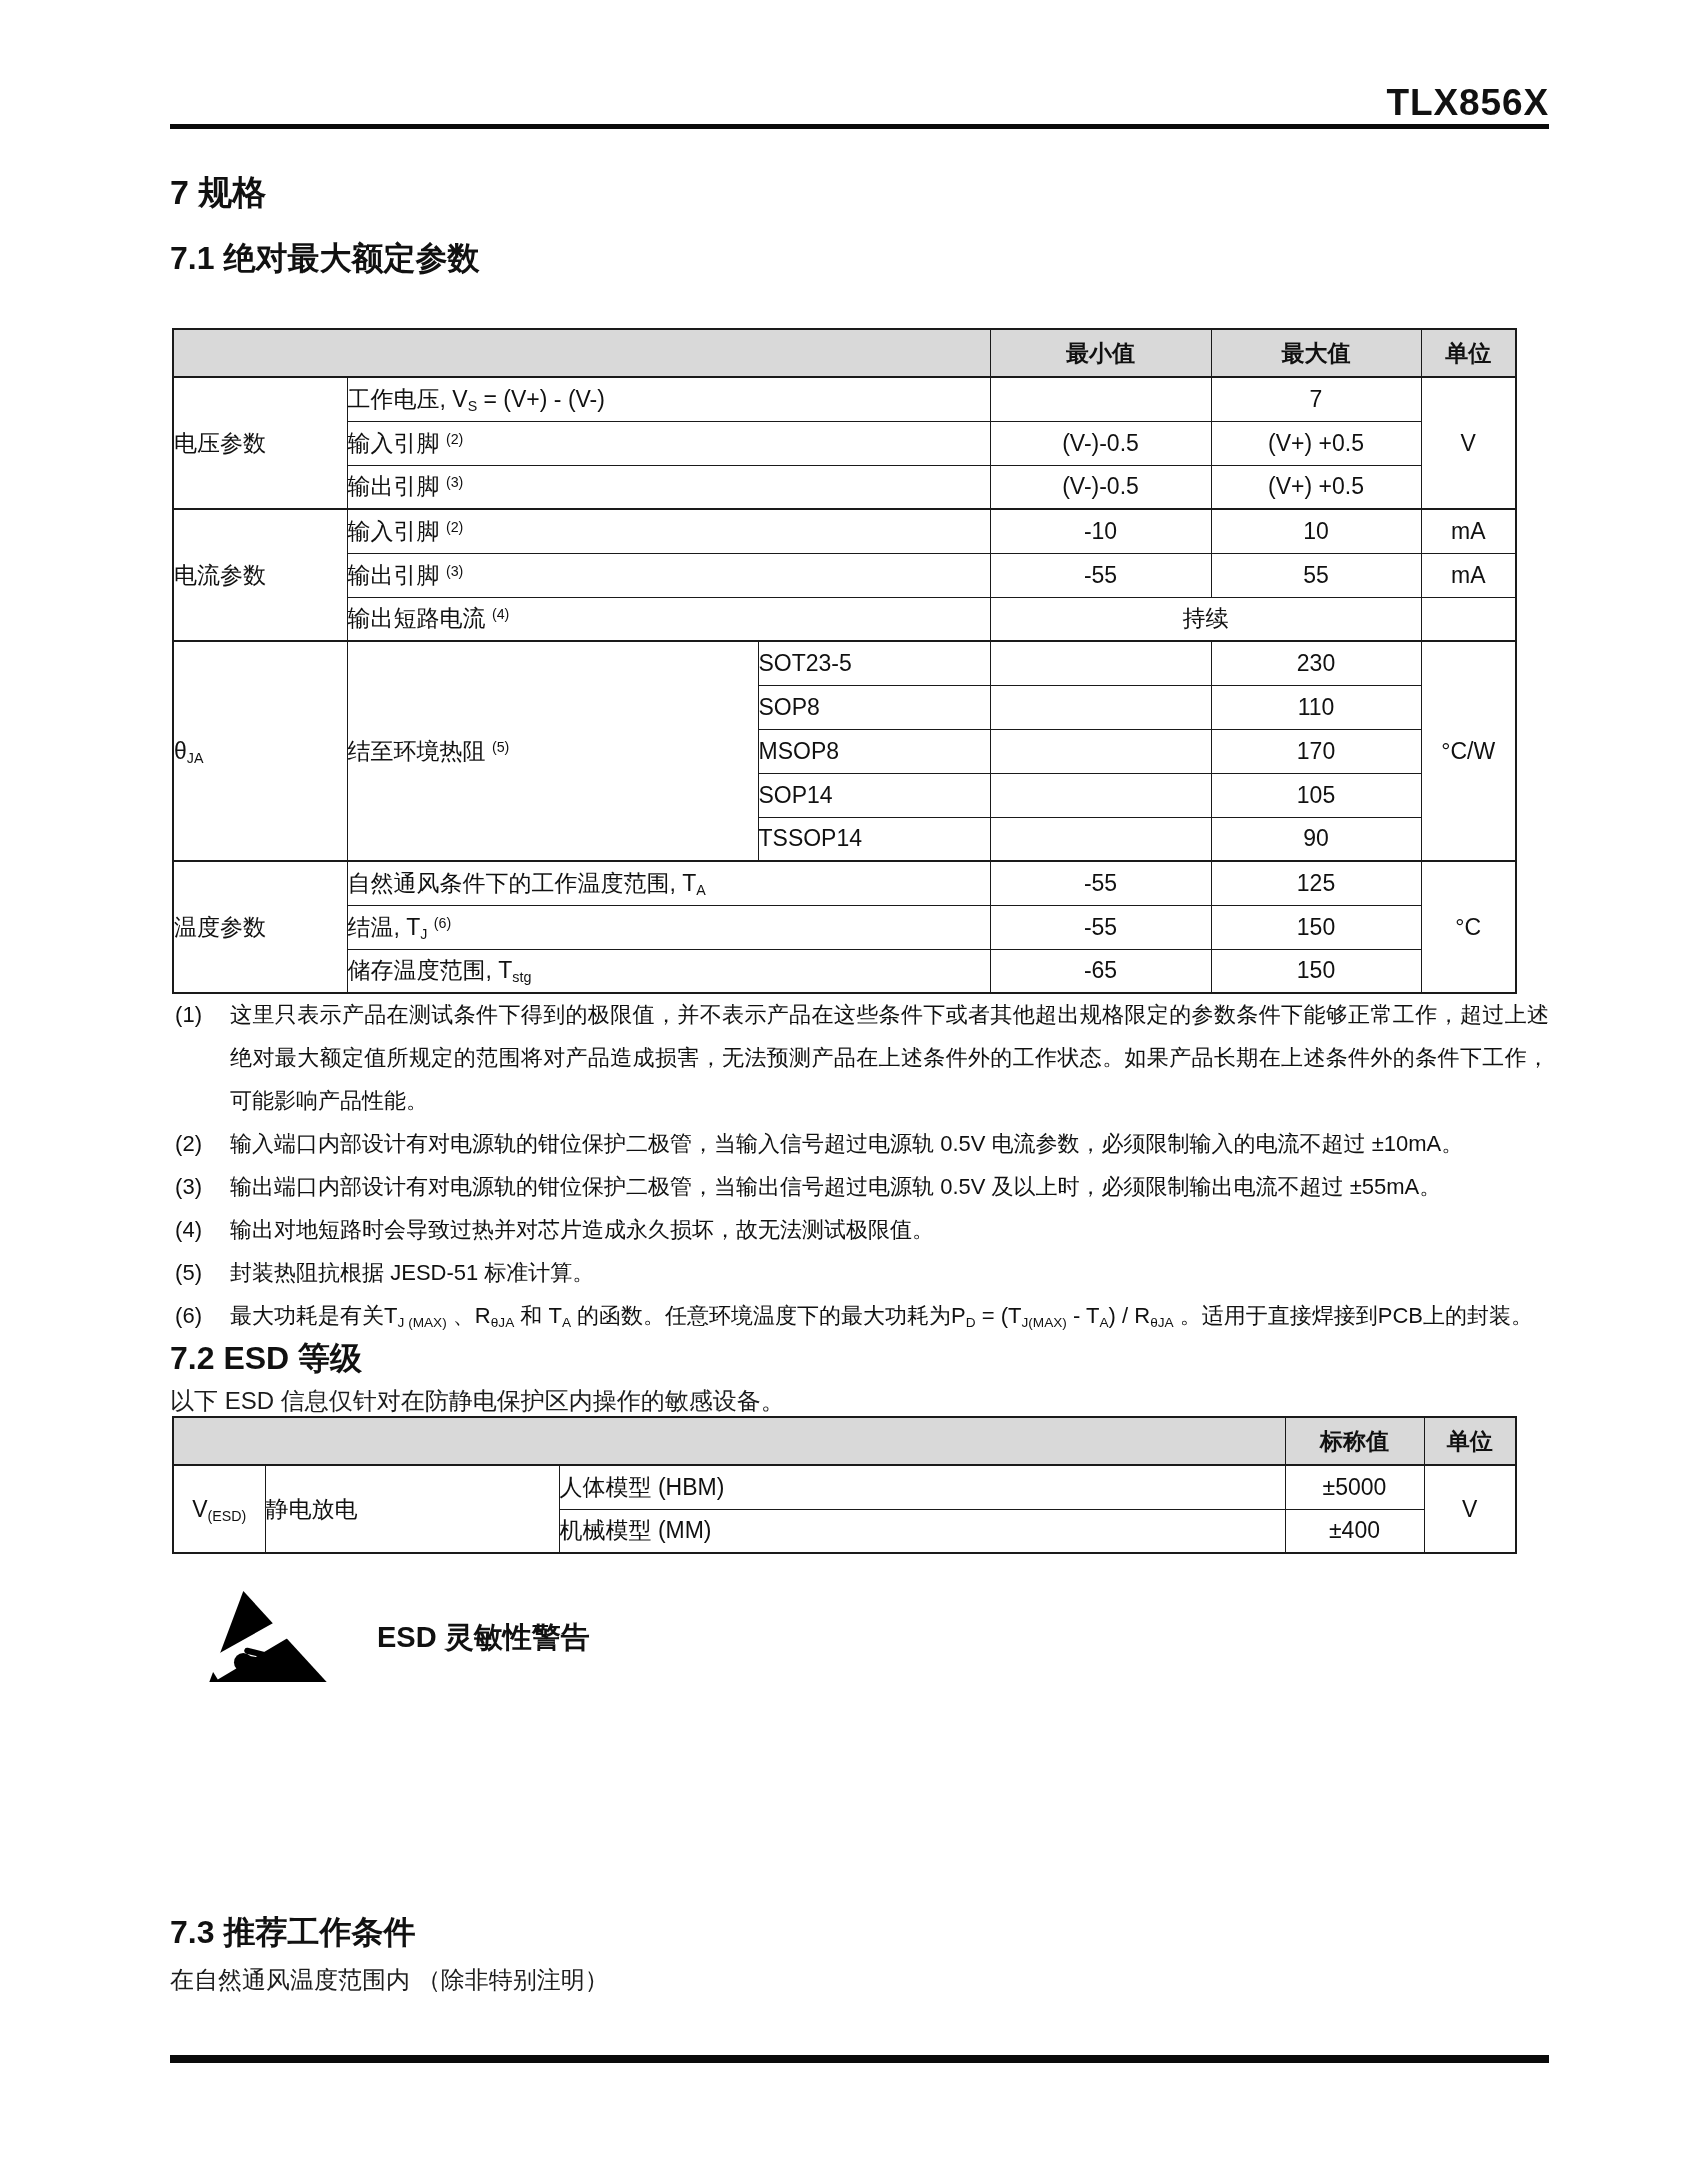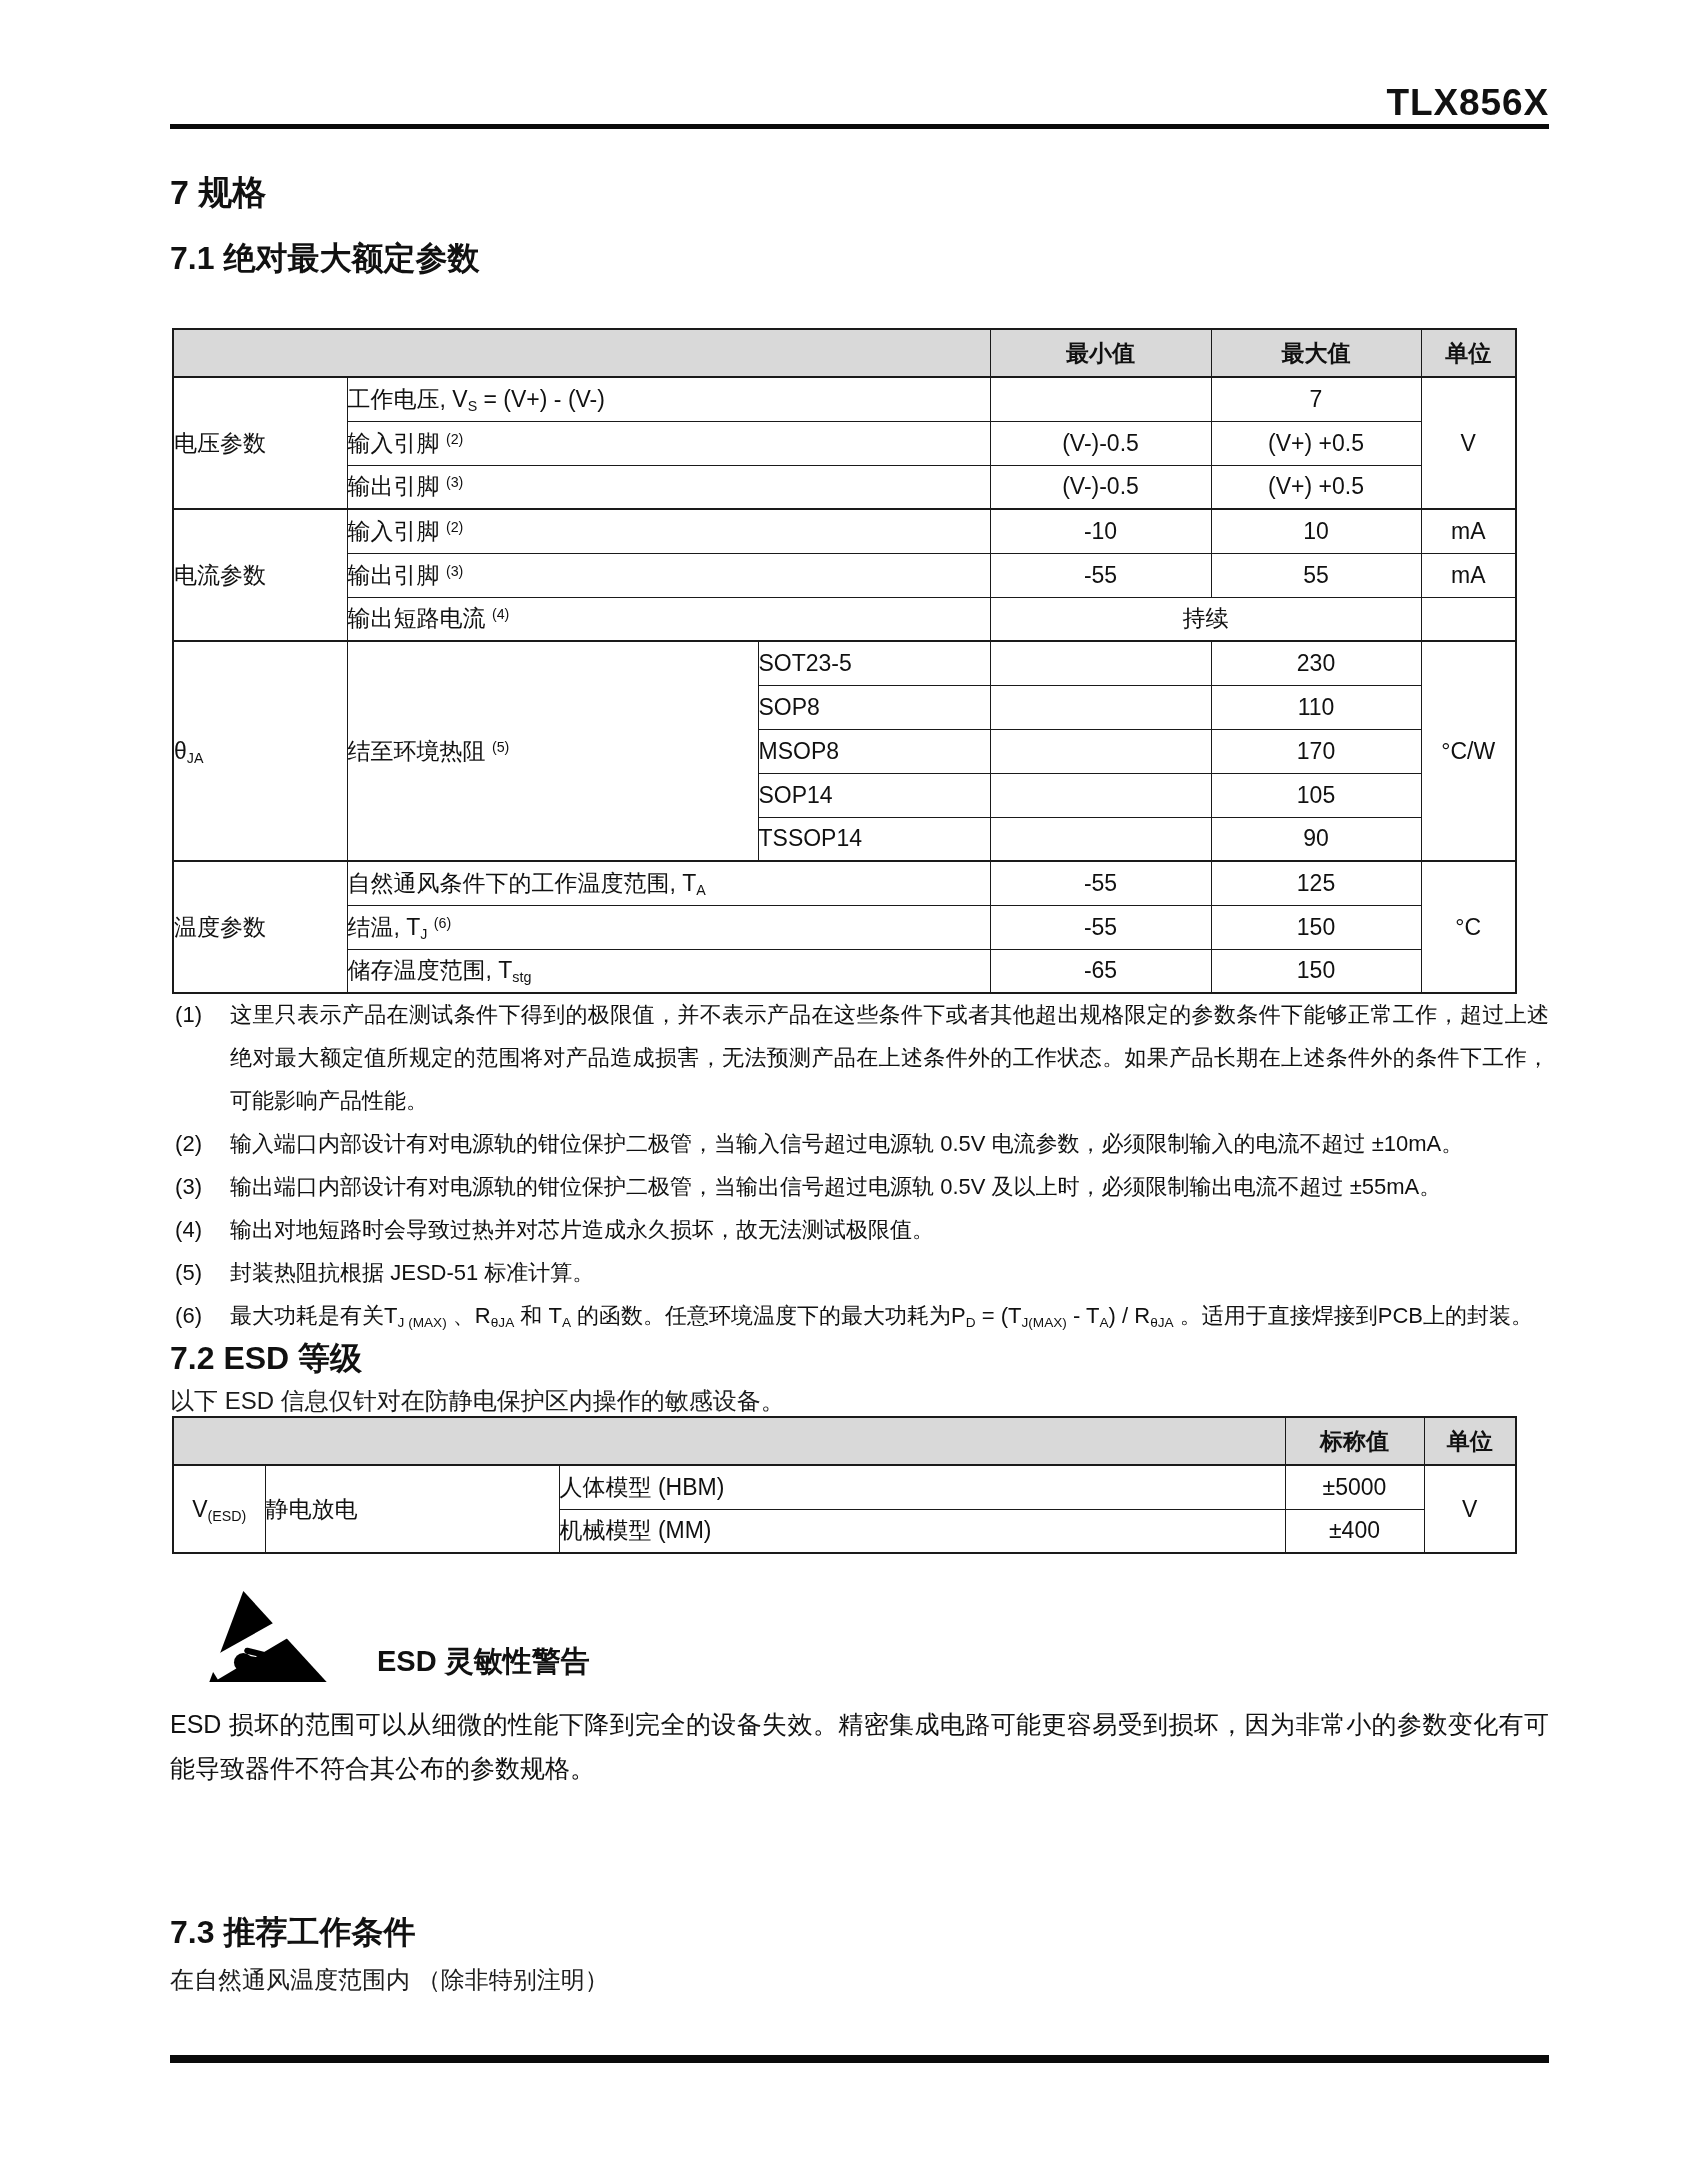--- a/index.html
+++ b/index.html
@@ -33,21 +33,21 @@
   tr.grp td { border-top:2.6px solid #1a1a1a; }
   td.l { text-align:left; padding-left:13.6px; }
   td.c { text-align:center; }
 
   .fns { position:absolute; left:170px; right:136px; top:993px; font-size:22px; line-height:43px; }
   .fn { display:flex; }
   .fn-num { width:55px; flex:0 0 55px; padding-left:5.1px; }
   .fn-text { flex:1; text-align:justify; }
 
   .esd-icon { position:absolute; left:209px; top:1591px; width:118px; height:91px; }
-  .esd-warn-title { position:absolute; left:377px; top:1618px; font-size:29px; font-weight:700;margin-top:24px; }
+  .esd-warn-title { position:absolute; left:377px; top:1618px; font-size:29px; font-weight:700; }
   .esd-para { position:absolute; left:170px; right:136px; top:1702px; font-size:25px; line-height:44px; text-align:justify; }
 
   .rule-bottom { position:absolute; left:170px; right:136px; top:2055px; height:7.7px; background:#0a0a0a; }
   .page-num { position:absolute; left:170px; width:1378px; top:2068px; text-align:center; font-size:27px; font-weight:700; }
   .site { position:absolute; right:136px; top:2071px; font-size:25.6px; font-weight:700; }
 </style>
 </head>
 <body>
 
 <div class="page">
@@ -219,21 +219,20 @@
     <polygon points="40,0 0,107 138,107" fill="#000000"></polygon>
     <polygon points="-4,82 114,16 128,34 10,104" fill="#ffffff"></polygon>
     <g fill="#000000">
       <circle cx="40" cy="84" r="11"></circle>
       <rect x="42" y="66" width="44" height="7" rx="3.5" transform="rotate(14 42 66)"></rect>
       <rect x="44" y="76" width="50" height="7" rx="3.5" transform="rotate(9 44 76)"></rect>
       <rect x="44" y="86" width="42" height="7" rx="3.5" transform="rotate(4 44 86)"></rect>
     </g>
   </svg>
   <div class="esd-warn-title">ESD 灵敏性警告</div>
-  <div class="esd-para">ESD 损坏的范围可以从细微的性能下降到完全的设备失效。精密集成电路可能更容易受到损坏，因为非常小的参数变化有可能导致器件不符合其公布的参数规格。</div>
 
   <div class="h2 h2-73">7.3 推荐工作条件</div>
   <div class="cond cond-73">在自然通风温度范围内 （除非特别注明）</div>
 
   <div class="rule-bottom"></div>
   <div class="site">www.tailianxin.cn</div>
 
 </div>
 
 

